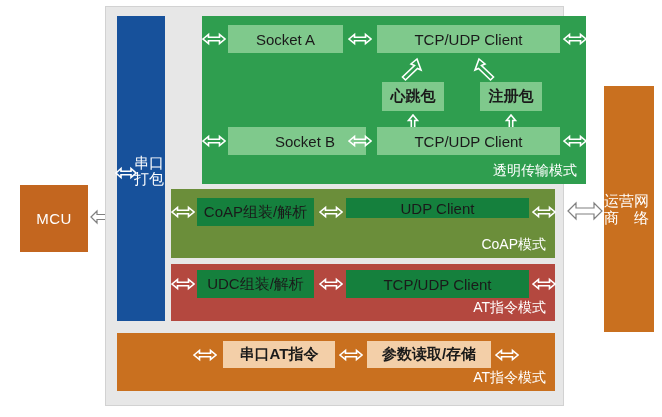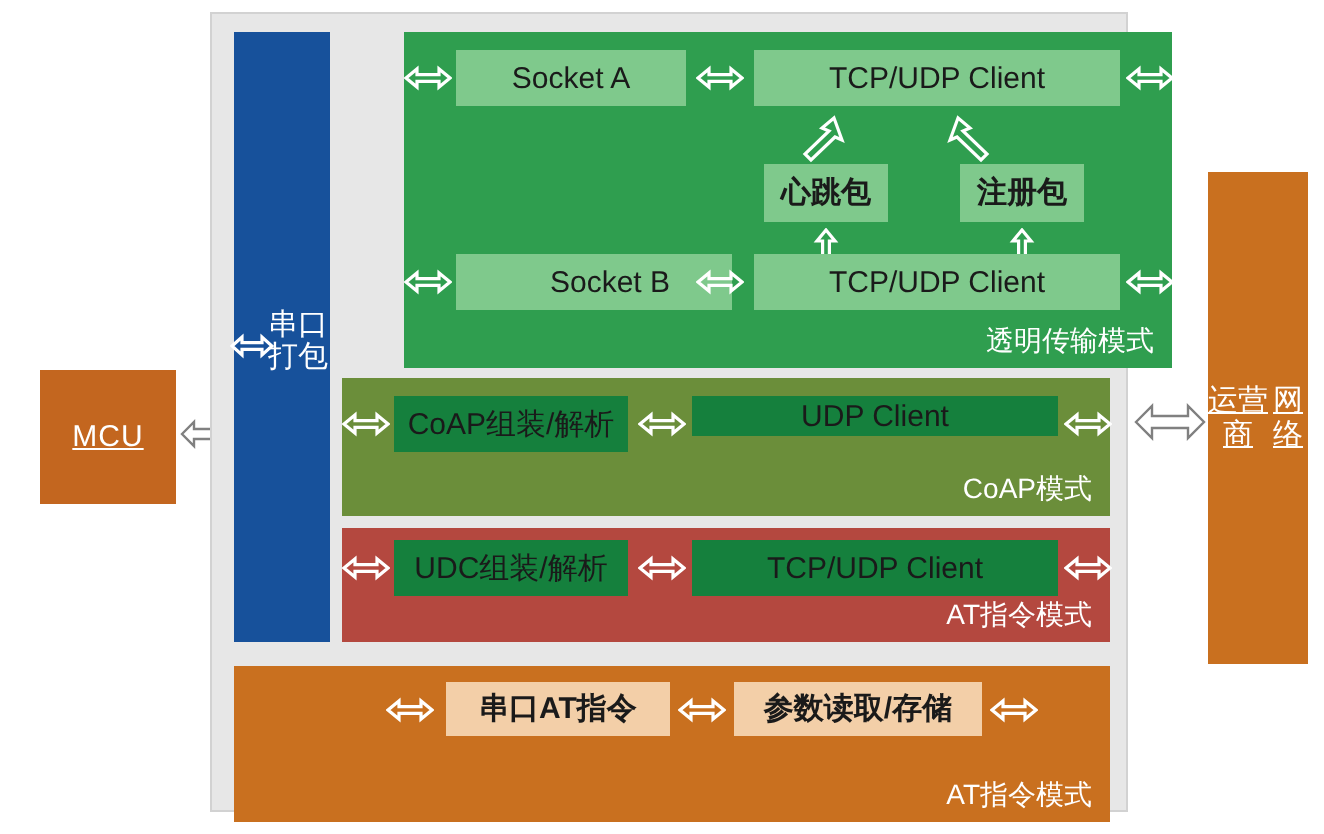--- a/index.html
+++ b/index.html
@@ -16,23 +16,22 @@
     overflow: hidden;
   }
 
   
   .box {
     position: absolute;
     box-sizing: border-box;
     display: flex;
     align-items: center;
     justify-content: center;
-    text-align: center;
+    text-align: left;
     line-height: 1.15;
-    text-decoration: underline;
   }
 
   
   #mcu {
     left: 20px; top: 185px;
     width: 68px; height: 67px;
     background: #c3661f;
     color: #ffffff;
     font-size: 15px;
     letter-spacing: .5px;
@@ -71,21 +70,21 @@
   #serial .lbl { position: absolute; left: 17px; top: 139px; line-height: 1.05; }
 
   
   .panel {
     position: absolute;
     box-sizing: border-box;
   }
   #panel-transparent { left: 171px; top: 16px;  width: 384px; height: 168px; background: #2f9e4f; margin-left: 31px; }
   #panel-coap        { left: 171px; top: 189px; width: 384px; height: 69px;  background: #6b8e3a; }
   #panel-udc         { left: 171px; top: 264px; width: 384px; height: 57px;  background: #b4483f; }
-  #panel-at          { left: 117px; top: 333px; width: 438px; height: 78px;  background: #c9701f; }
+  #panel-at          { left: 117px; top: 333px; width: 438px; height: 58px;  background: #c9701f; }
 
   .mode-label {
     position: absolute;
     right: 9px;
     bottom: 4px;
     color: #ffffff;
     font-size: 14px;
     white-space: nowrap;
   }
 

